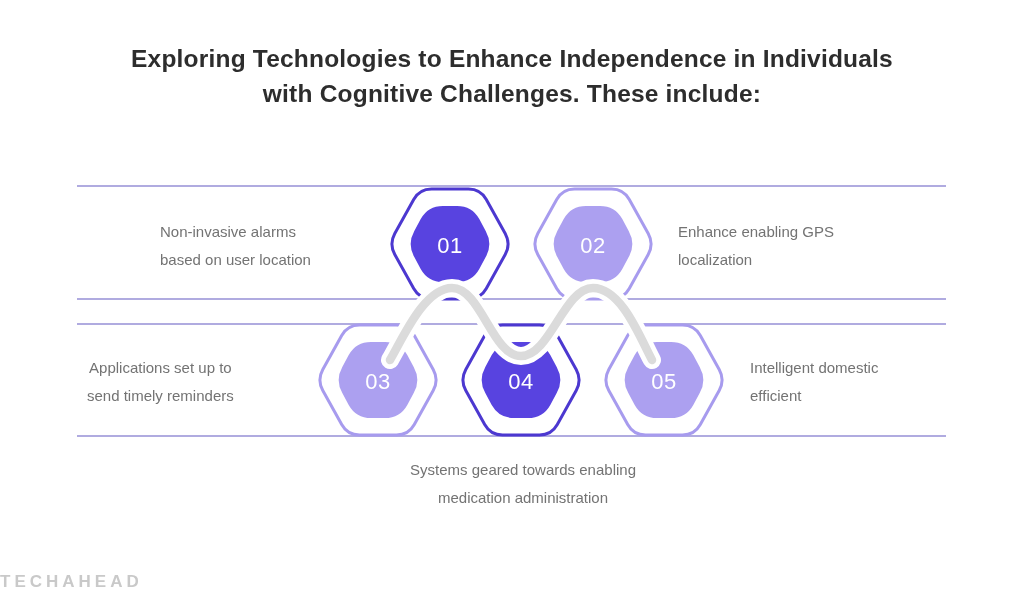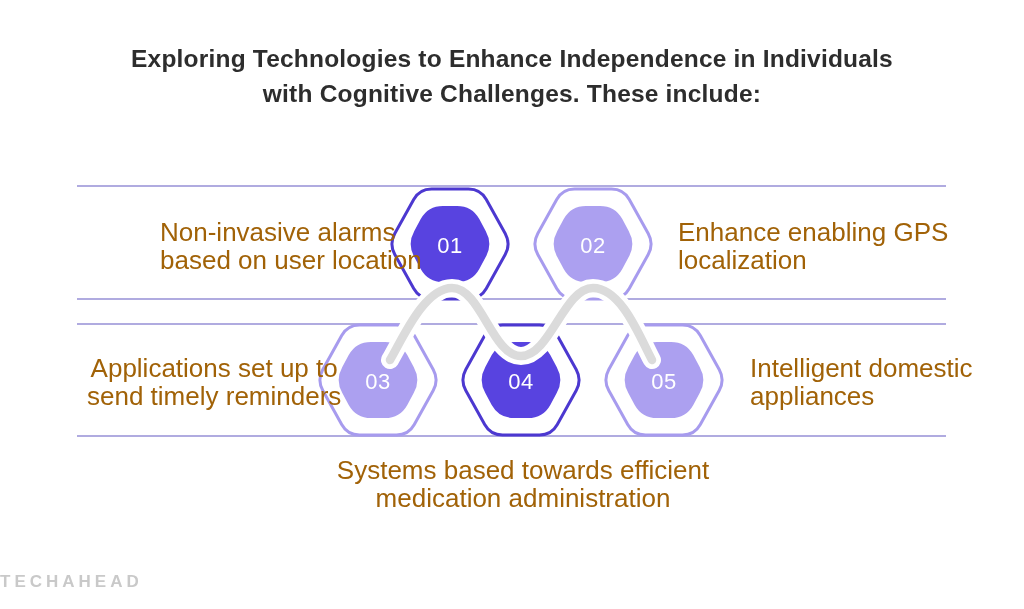--- a/index.html
+++ b/index.html
@@ -25,23 +25,23 @@
     white-space: pre-line;
     letter-spacing: 0.2px;
   }
   #diagram-svg {
     position: absolute;
     top: 0;
     left: 0;
   }
   .hex-label {
     position: absolute;
-    font-size: 26px;
+    font-size: 15px;
     line-height: 28px;
-    color: #a16207;
+    color: #737373;
     white-space: pre-line;
   }
   .label-01 { left: 160px; top: 218px; }
   .label-02 { left: 678px; top: 218px; }
   .label-03 { left: 87px;  top: 354px; text-align: center; }
   .label-05 { left: 750px; top: 354px; }
   .label-04 {
     left: 323px; top: 456px; width: 400px;
     text-align: center;
   }
@@ -89,19 +89,19 @@
       <path d="M 390 360 C 402 340 424 288 452 288 C 481 288 492 356 521 356 C 550 356 564 288 593 288 C 622 288 641 340 652 360" fill="none" stroke="#DBDBDB" stroke-width="8.5" stroke-linecap="round"></path>
     </svg>
 
   <div class="hex-label label-01">Non-invasive alarms
 based on user location</div>
   <div class="hex-label label-02">Enhance enabling GPS
 localization</div>
   <div class="hex-label label-03">Applications set up to
 send timely reminders</div>
   <div class="hex-label label-05">Intelligent domestic
-appliances</div>
-  <div class="hex-label label-04">Systems based towards efficient
+efficient</div>
+  <div class="hex-label label-04">Systems geared towards enabling
 medication administration</div>
 
   <div class="logo">TECHAHEAD</div>
 
 </div>
 
 </body></html>

